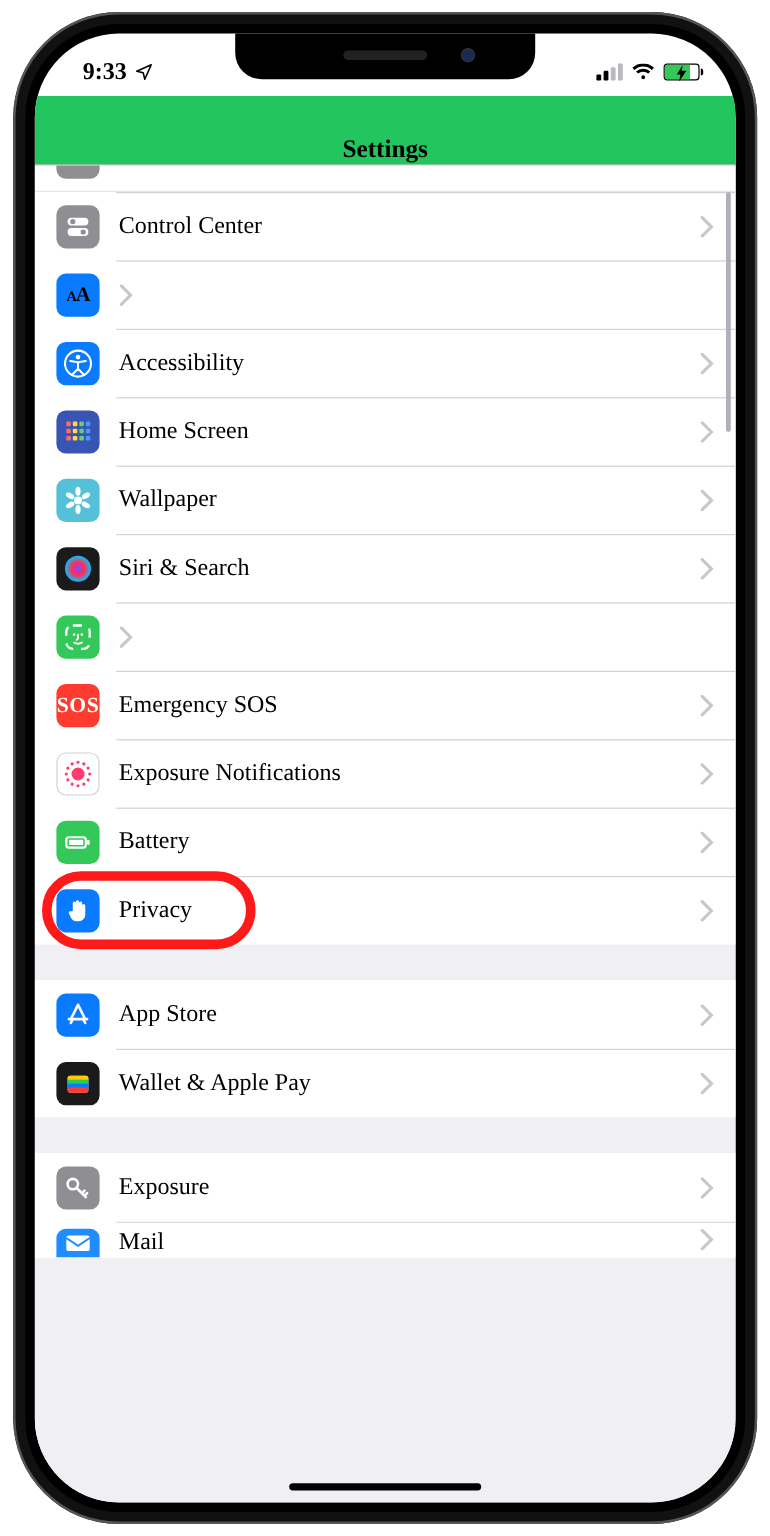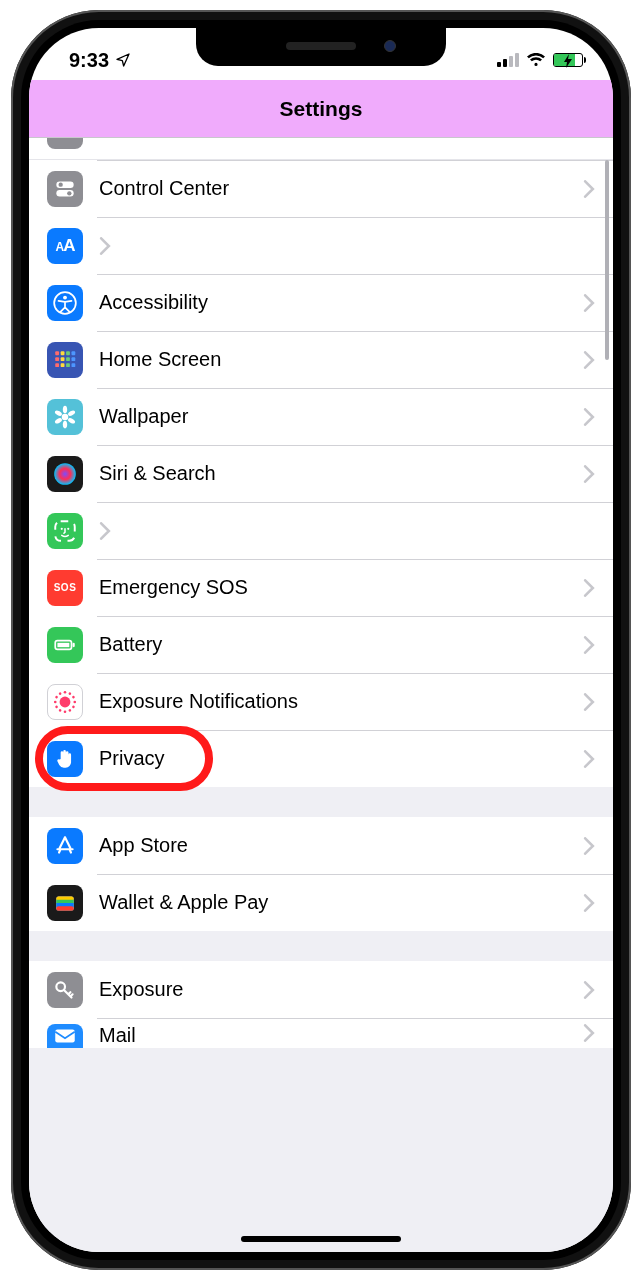--- a/index.html
+++ b/index.html
@@ -3,20 +3,21 @@
 <meta charset="utf-8">
 <style>
   * { box-sizing: border-box; margin: 0; padding: 0; }
   html, body { width: 642px; height: 1280px; font-family: -apple-system, "Helvetica Neue", Arial, sans-serif; }
   body { background: #fff; display: flex; align-items: center; justify-content: center; }
 
   
   .device {
     width: 620px; height: 1260px; background: #111; border-radius: 88px; padding: 10px; position: relative;
     box-shadow: 0 0 0 2px #555 inset;
+    font-family: Liberation Serif, serif;
   }
   .device-inner {
     width: 100%; height: 100%; background: #000; border-radius: 78px; padding: 8px; position: relative;
   }
   .screen {
     width: 100%; height: 100%; background: #fff; border-radius: 70px; overflow: hidden; position: relative;
   }
   .notch {
     position: absolute; top: 8px; left: 50%; transform: translateX(-50%);
     width: 250px; height: 38px; background: #000; border-bottom-left-radius: 22px; border-bottom-right-radius: 22px; z-index: 50;
@@ -34,22 +35,22 @@
   .signal-bars span { width: 4px; background: #000; border-radius: 1px;}
   .signal-bars span.dim { background: #b9b9be;}
   .signal-bars span:nth-child(1){height:5px;} .signal-bars span:nth-child(2){height:8px;} .signal-bars span:nth-child(3){height:11px;} .signal-bars span:nth-child(4){height:14px;}
   .battery { width: 30px; height: 14px; border: 1.5px solid #000; border-radius: 3px; position: relative; display:flex; align-items:center;}
   .battery::after { content:""; position:absolute; right:-4px; top:3px; width:2.5px; height:6px; background:#000; border-radius:0 2px 2px 0;}
   .battery .fill { height: 100%; width: 75%; background: #34c759; border-radius:1.5px 0 0 1.5px;}
   .battery .bolt { position:absolute; left:9px; top:0; }
 
   
   .nav-header {
-    position: absolute; top: 52px; left:0; right:0; height: 58px; display:flex; align-items:center; justify-content:center;
-    background: #f0abfc; border-bottom: 0.5px solid #c8c7cc;
+    position: absolute; top: 52px; left:0; right:0; height: 58px; display:flex; align-items:flex-end; justify-content:center;
+    background: #22c55e; border-bottom: 0.5px solid #c8c7cc;
   }
   .nav-header .title { font-size: 21px; font-weight: 600; }
 
   
   .content {
     position:absolute; top:110px; bottom:0; left:0; right:0; overflow:hidden; background:#efeff4;
   }
   .group { background:#fff; }
   .group + .group { margin-top: 30px; }
   .group.first { margin-top:0; }
@@ -137,21 +138,21 @@
                   <circle cx="16" cy="16" r="2" fill="#8e8e93"></circle>
                 </svg>
               </div>
       <div class="label">Control Center</div>
       <svg class="chev" width="12" height="18" viewBox="0 0 8 14">
                 <path d="M1 1 L7 7 L1 13" fill="none" stroke="#c7c7cc" stroke-width="2" stroke-linecap="round"></path>
               </svg>
     </div>
             <div class="row ">
       <div class="icon-wrap" style="background:#0a7aff">
-                <span style="font-size:17px;font-weight:700;color:#ffffff;letter-spacing:-1px"><span style="font-size:12px">A</span>A</span>
+                <span style="font-size:17px;font-weight:700;color:#000000;letter-spacing:-1px"><span style="font-size:12px">A</span>A</span>
               </div>
       <svg class="chev" width="12" height="18" viewBox="0 0 8 14">
                 <path d="M1 1 L7 7 L1 13" fill="none" stroke="#c7c7cc" stroke-width="2" stroke-linecap="round"></path>
               </svg>
     </div>
             <div class="row ">
       <div class="icon-wrap" style="background:#0a7aff">
                 <svg viewBox="0 0 24 24" width="26" height="26">
                   <circle cx="12" cy="12" r="10" fill="none" stroke="#fff" stroke-width="1.6"></circle>
                   <circle cx="12" cy="7" r="1.8" fill="#fff"></circle>
@@ -231,36 +232,23 @@
                   <path d="M12 10 V13 L11 14" stroke="#fff" stroke-width="1.4" fill="none" stroke-linecap="round"></path>
                   <path d="M9 16 Q12 18 15 16" stroke="#fff" stroke-width="1.4" fill="none" stroke-linecap="round"></path>
                 </svg>
               </div>
       <svg class="chev" width="12" height="18" viewBox="0 0 8 14">
                 <path d="M1 1 L7 7 L1 13" fill="none" stroke="#c7c7cc" stroke-width="2" stroke-linecap="round"></path>
               </svg>
     </div>
             <div class="row ">
       <div class="icon-wrap" style="background:#ff3b30">
-                <span style="font-size:10px;font-weight:800;color:#fff;letter-spacing:0.5px">SOS</span>
+                <span style="font-size:18px;font-weight:800;color:#fff;letter-spacing:0.5px">SOS</span>
               </div>
       <div class="label">Emergency SOS</div>
-      <svg class="chev" width="12" height="18" viewBox="0 0 8 14">
-                <path d="M1 1 L7 7 L1 13" fill="none" stroke="#c7c7cc" stroke-width="2" stroke-linecap="round"></path>
-              </svg>
-    </div>
-            <div class="row ">
-      <div class="icon-wrap" style="background:#34c759">
-                <svg viewBox="0 0 24 24" width="26" height="26">
-                  <rect x="3" y="8" width="15" height="8" rx="2" fill="none" stroke="#fff" stroke-width="1.6"></rect>
-                  <rect x="19" y="10" width="2" height="4" rx="1" fill="#fff"></rect>
-                  <rect x="5" y="10" width="11" height="4" fill="#fff"></rect>
-                </svg>
-              </div>
-      <div class="label">Battery</div>
       <svg class="chev" width="12" height="18" viewBox="0 0 8 14">
                 <path d="M1 1 L7 7 L1 13" fill="none" stroke="#c7c7cc" stroke-width="2" stroke-linecap="round"></path>
               </svg>
     </div>
             <div class="row ">
       <div class="icon-wrap" style="background:#ffffff;border:0.5px solid #d1d1d6">
                 <svg viewBox="0 0 24 24" width="26" height="26">
                   <circle cx="12" cy="12" r="5" fill="#ff3b6b"></circle>
                   <circle cx="12" cy="3" r="1.2" fill="#ff3b6b" transform="rotate(0 12 12)"></circle>
                   <circle cx="12" cy="3" r="1.2" fill="#ff3b6b" transform="rotate(30 12 12)"></circle>
@@ -275,20 +263,33 @@
                   <circle cx="12" cy="3" r="1.2" fill="#ff3b6b" transform="rotate(300 12 12)"></circle>
                   <circle cx="12" cy="3" r="1.2" fill="#ff3b6b" transform="rotate(330 12 12)"></circle>
                 </svg>
               </div>
       <div class="label">Exposure Notifications</div>
       <svg class="chev" width="12" height="18" viewBox="0 0 8 14">
                 <path d="M1 1 L7 7 L1 13" fill="none" stroke="#c7c7cc" stroke-width="2" stroke-linecap="round"></path>
               </svg>
     </div>
             <div class="row ">
+      <div class="icon-wrap" style="background:#34c759">
+                <svg viewBox="0 0 24 24" width="26" height="26">
+                  <rect x="3" y="8" width="15" height="8" rx="2" fill="none" stroke="#fff" stroke-width="1.6"></rect>
+                  <rect x="19" y="10" width="2" height="4" rx="1" fill="#fff"></rect>
+                  <rect x="5" y="10" width="11" height="4" fill="#fff"></rect>
+                </svg>
+              </div>
+      <div class="label">Battery</div>
+      <svg class="chev" width="12" height="18" viewBox="0 0 8 14">
+                <path d="M1 1 L7 7 L1 13" fill="none" stroke="#c7c7cc" stroke-width="2" stroke-linecap="round"></path>
+              </svg>
+    </div>
+            <div class="row ">
       <div class="icon-wrap" style="background:#0a7aff">
                 <svg viewBox="0 0 24 24" width="26" height="26">
                   <path d="M8 12 V6 a1.2 1.2 0 0 1 2.4 0 V11 V5 a1.2 1.2 0 0 1 2.4 0 V11 V6 a1.2 1.2 0 0 1 2.4 0 V12 V8 a1.2 1.2 0 0 1 2.4 0 V15 a5 5 0 0 1-5 5 H11 a5 5 0 0 1-4.3-2.5 L5 14 a1.3 1.3 0 0 1 2-1.5 Z" fill="#fff"></path>
                 </svg>
               </div>
       <div class="label">Privacy</div>
       <svg class="chev" width="12" height="18" viewBox="0 0 8 14">
                 <path d="M1 1 L7 7 L1 13" fill="none" stroke="#c7c7cc" stroke-width="2" stroke-linecap="round"></path>
               </svg>
     </div>

